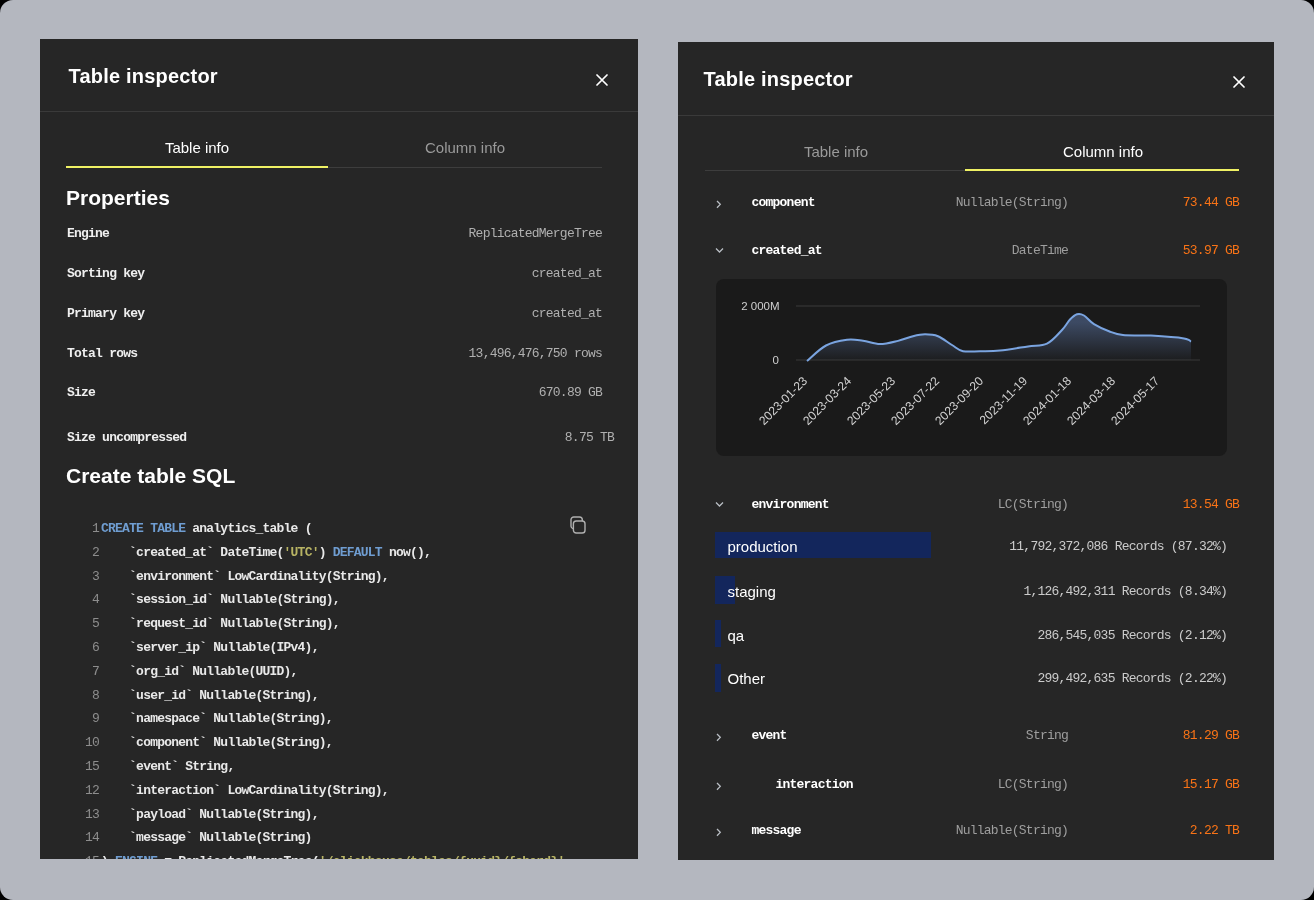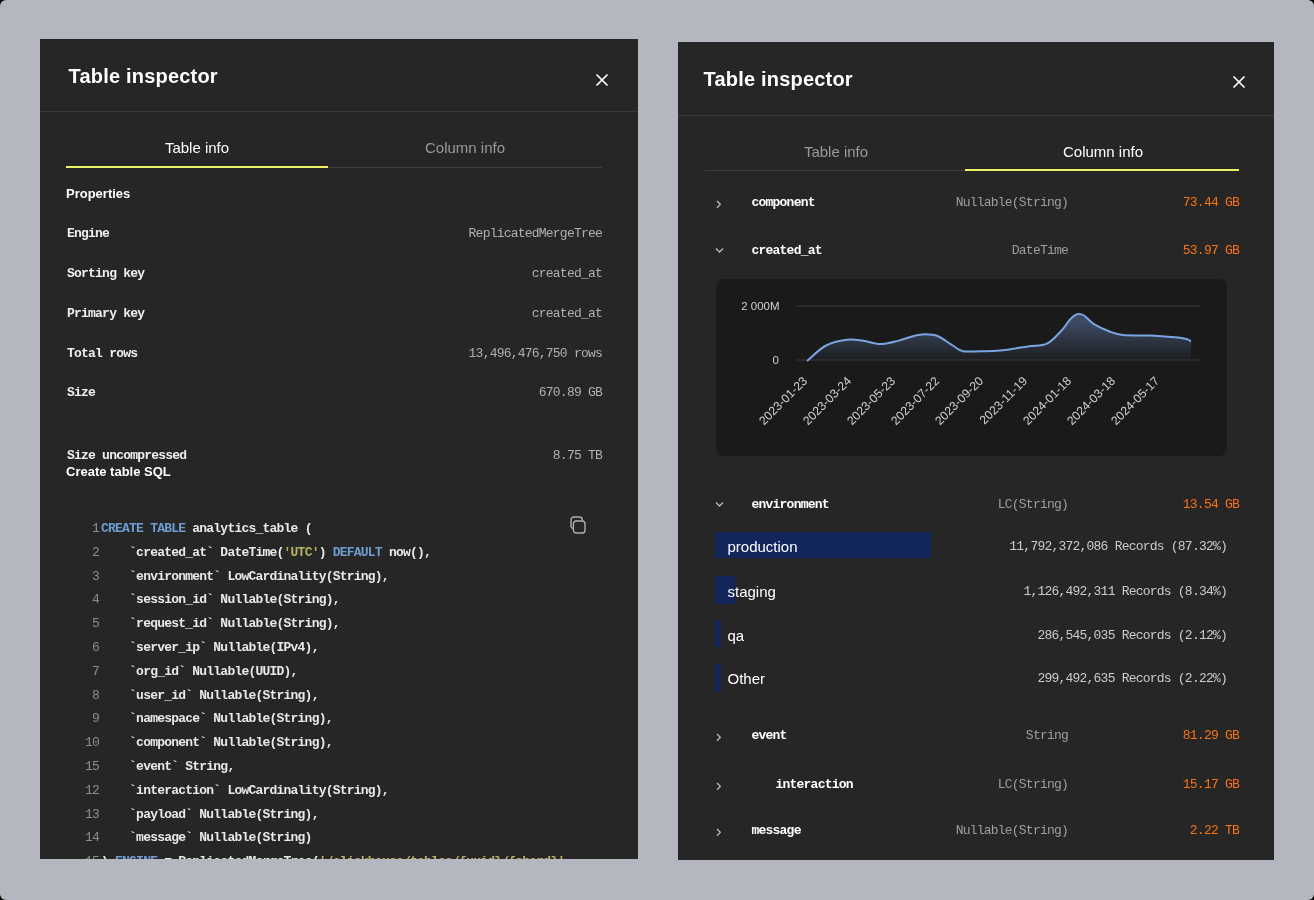--- a/index.html
+++ b/index.html
@@ -1,28 +1,28 @@
 <!DOCTYPE html>
 <html><head>
 <meta charset="utf-8">
 <style>
   html,body{margin:0;padding:0;background:#000;}
-  .frame{position:relative;width:1314px;height:900px;background:#b4b7bf;border-radius:6px;overflow:hidden;font-family:"Liberation Sans",sans-serif;}
+  .frame{position:relative;width:1314px;height:900px;background:#b4b7bf;border-radius:13px;overflow:hidden;font-family:"Liberation Sans",sans-serif;}
   .panel{position:absolute;background:#262626;overflow:hidden;}
   .abs{position:absolute;}
   .mono{font-family:"Liberation Mono",monospace;font-size:13px;letter-spacing:-0.78px;}
   .mb{font-weight:bold;}
   .title{font-size:20px;font-weight:bold;color:#fff;letter-spacing:.2px;}
   .hdiv{position:absolute;left:0;width:100%;height:1px;background:#3a3a3a;}
   .tab{position:absolute;text-align:center;font-size:15px;}
   .tab.on{color:#fff;}
   .tab.off{color:#9a9a9a;}
   .tabline{position:absolute;height:2px;background:#eff164;}
   .tabgray{position:absolute;height:1px;background:#3d3d3d;}
-  .sech{font-size:13px;font-weight:bold;color:#fff;}
+  .sech{font-size:21px;font-weight:bold;color:#fff;}
   .lbl{color:#efefef;}
   .val{color:#b0b0b0;text-align:right;}
   .kw{color:#6f9dd1;}
   .str{color:#b8b464;}
   .cod{color:#e9e9e9;}
   .lnum{color:#8d8d8d;display:inline-block;width:59px;text-align:right;font-weight:normal;}
   .cl{height:23.8px;line-height:23.8px;white-space:pre;}
   .ct{margin-left:2px;}
   .row{position:absolute;left:0;width:100%;}
   .typ{color:#9e9e9e;text-align:right;}
@@ -62,21 +62,21 @@
     <span class="abs val" style="right:36px;">created_at</span>
   </div>
   <div class="row mono" style="top:307.5px;height:14px;line-height:14px;">
     <span class="abs lbl mb" style="left:27px;">Total rows</span>
     <span class="abs val" style="right:36px;">13,496,476,750 rows</span>
   </div>
   <div class="row mono" style="top:347px;height:14px;line-height:14px;">
     <span class="abs lbl mb" style="left:27px;">Size</span>
     <span class="abs val" style="right:36px;">670.89 GB</span>
   </div>
-  <div class="row mono" style="top:410px;height:14px;line-height:14px;">
+  <div class="row mono" style="top:392px;height:14px;line-height:14px;padding-left:12px;">
     <span class="abs lbl mb" style="left:27px;">Size uncompressed</span>
     <span class="abs val" style="right:36px;">8.75 TB</span>
   </div>
 
   <div class="abs sech" style="left:26px;top:425px;">Create table SQL</div>
 
   <svg class="abs" style="left:530px;top:477px;" width="16" height="18" viewBox="0 0 16 18">
     <rect x="1" y="1" width="11.3" height="11.7" rx="2.8" fill="none" stroke="#b0b0b0" stroke-width="1.4"></rect>
     <rect x="3.4" y="5" width="11.6" height="12" rx="2.8" fill="#262626" stroke="#b0b0b0" stroke-width="1.4"></rect>
   </svg>

